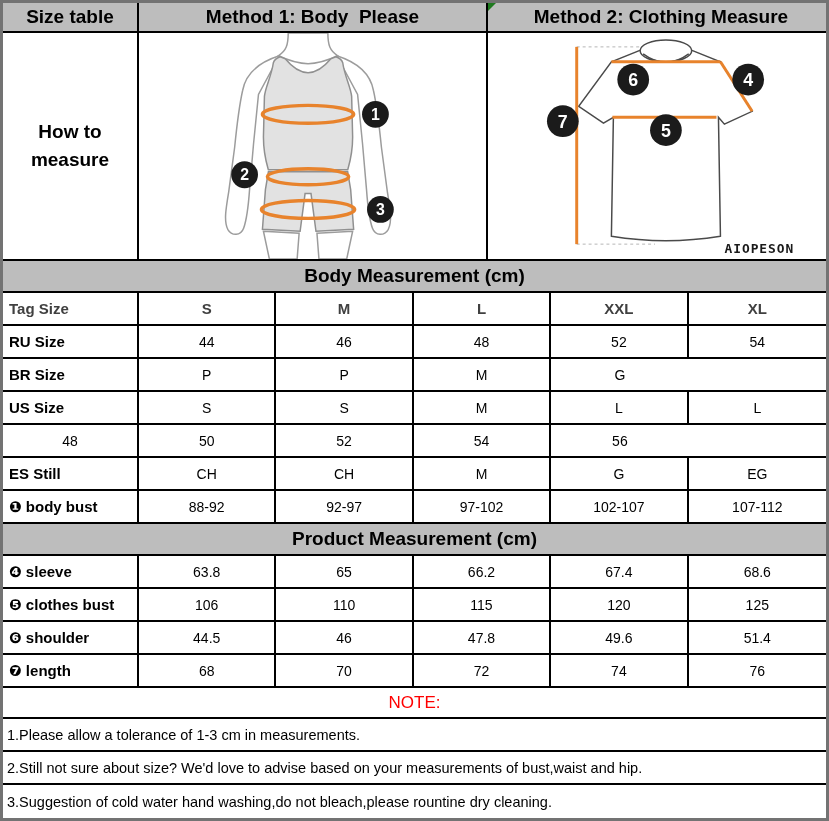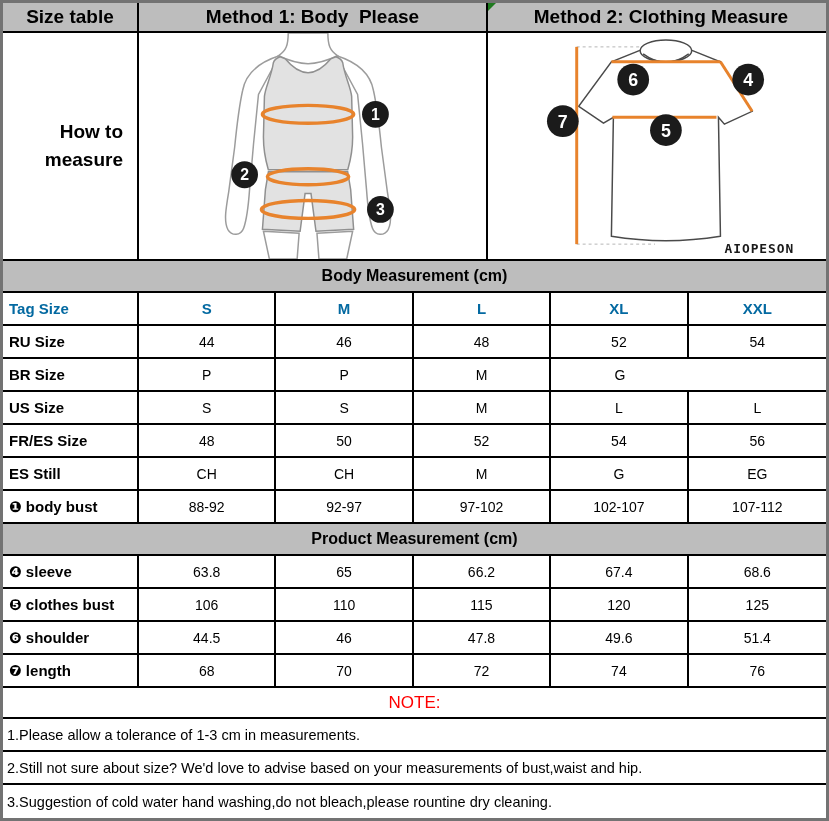--- a/index.html
+++ b/index.html
@@ -26,25 +26,25 @@
   .h-diag  { height: 228px; }
   .h-sec   { height: 32px; }
   .h-row   { height: 33px; }
   .h-nhdr  { height: 31px; }
   .h-note  { height: 33px; }
   .r.last  { border-bottom: none; text-align: center; }
 
   .grey { background: #bdbdbd; }
   .center { justify-content: center; text-align: center; }
   .hdr-text { font-size: 19px; font-weight: bold; white-space: pre; }
-  .sec-text { font-size: 16px; font-weight: bold; }
+  .sec-text { font-size: 19px; font-weight: bold; }
   .label { font-size: 15px; font-weight: bold; padding-left: 6px; }
   .val { font-size: 14px; justify-content: center; }
-  .tag .label, .tag .val { font-weight: bold; color: #0369a1; font-size: 15px; }
-  .howto { font-size: 19px; font-weight: bold; text-align: right; justify-content: center; padding: 0 14px; line-height: 1.45; }
+  .tag .label, .tag .val { font-weight: bold; color: #404040; font-size: 15px; }
+  .howto { font-size: 19px; font-weight: bold; text-align: center; justify-content: center; padding: 0 14px; line-height: 1.45; }
   .note-hdr { font-size: 17px; color: #ff0000; justify-content: center; }
   .note-line { font-size: 14.5px; padding-left: 4px; }
   .diagram-cell { justify-content: center; position: relative; background: #fff; }
   .diagram-cell svg { display: block; }
   .corner-flag {
     position: absolute; left: 0; top: 0; width: 0; height: 0;
     border-top: 8px solid #1f7a1f; border-right: 8px solid transparent;
   }
   .rel { position: relative; }
 </style>
@@ -125,22 +125,22 @@
 
   <div class="r g1 h-sec">
     <div class="c grey center sec-text">Body Measurement (cm)</div>
   </div>
 
   <div class="r g6 h-row tag">
     <div class="c label">Tag Size</div>
     <div class="c val">S</div>
     <div class="c val">M</div>
     <div class="c val">L</div>
+    <div class="c val">XXL</div>
     <div class="c val">XL</div>
-    <div class="c val">XXL</div>
   </div>
 
   <div class="r g6 h-row">
     <div class="c label">RU Size</div>
     <div class="c val">44</div>
     <div class="c val">46</div>
     <div class="c val">48</div>
     <div class="c val">52</div>
     <div class="c val">54</div>
   </div>
@@ -153,21 +153,20 @@
   </div>
   <div class="r g6 h-row">
     <div class="c label">US Size</div>
     <div class="c val">S</div>
     <div class="c val">S</div>
     <div class="c val">M</div>
     <div class="c val">L</div>
     <div class="c val">L</div>
   </div>
   <div class="r g6 h-row">
-    <div class="c label">FR/ES Size</div>
     <div class="c val">48</div>
     <div class="c val">50</div>
     <div class="c val">52</div>
     <div class="c val">54</div>
     <div class="c val">56</div>
   </div>
   <div class="r g6 h-row">
     <div class="c label">ES Still</div>
     <div class="c val">CH</div>
     <div class="c val">CH</div>

